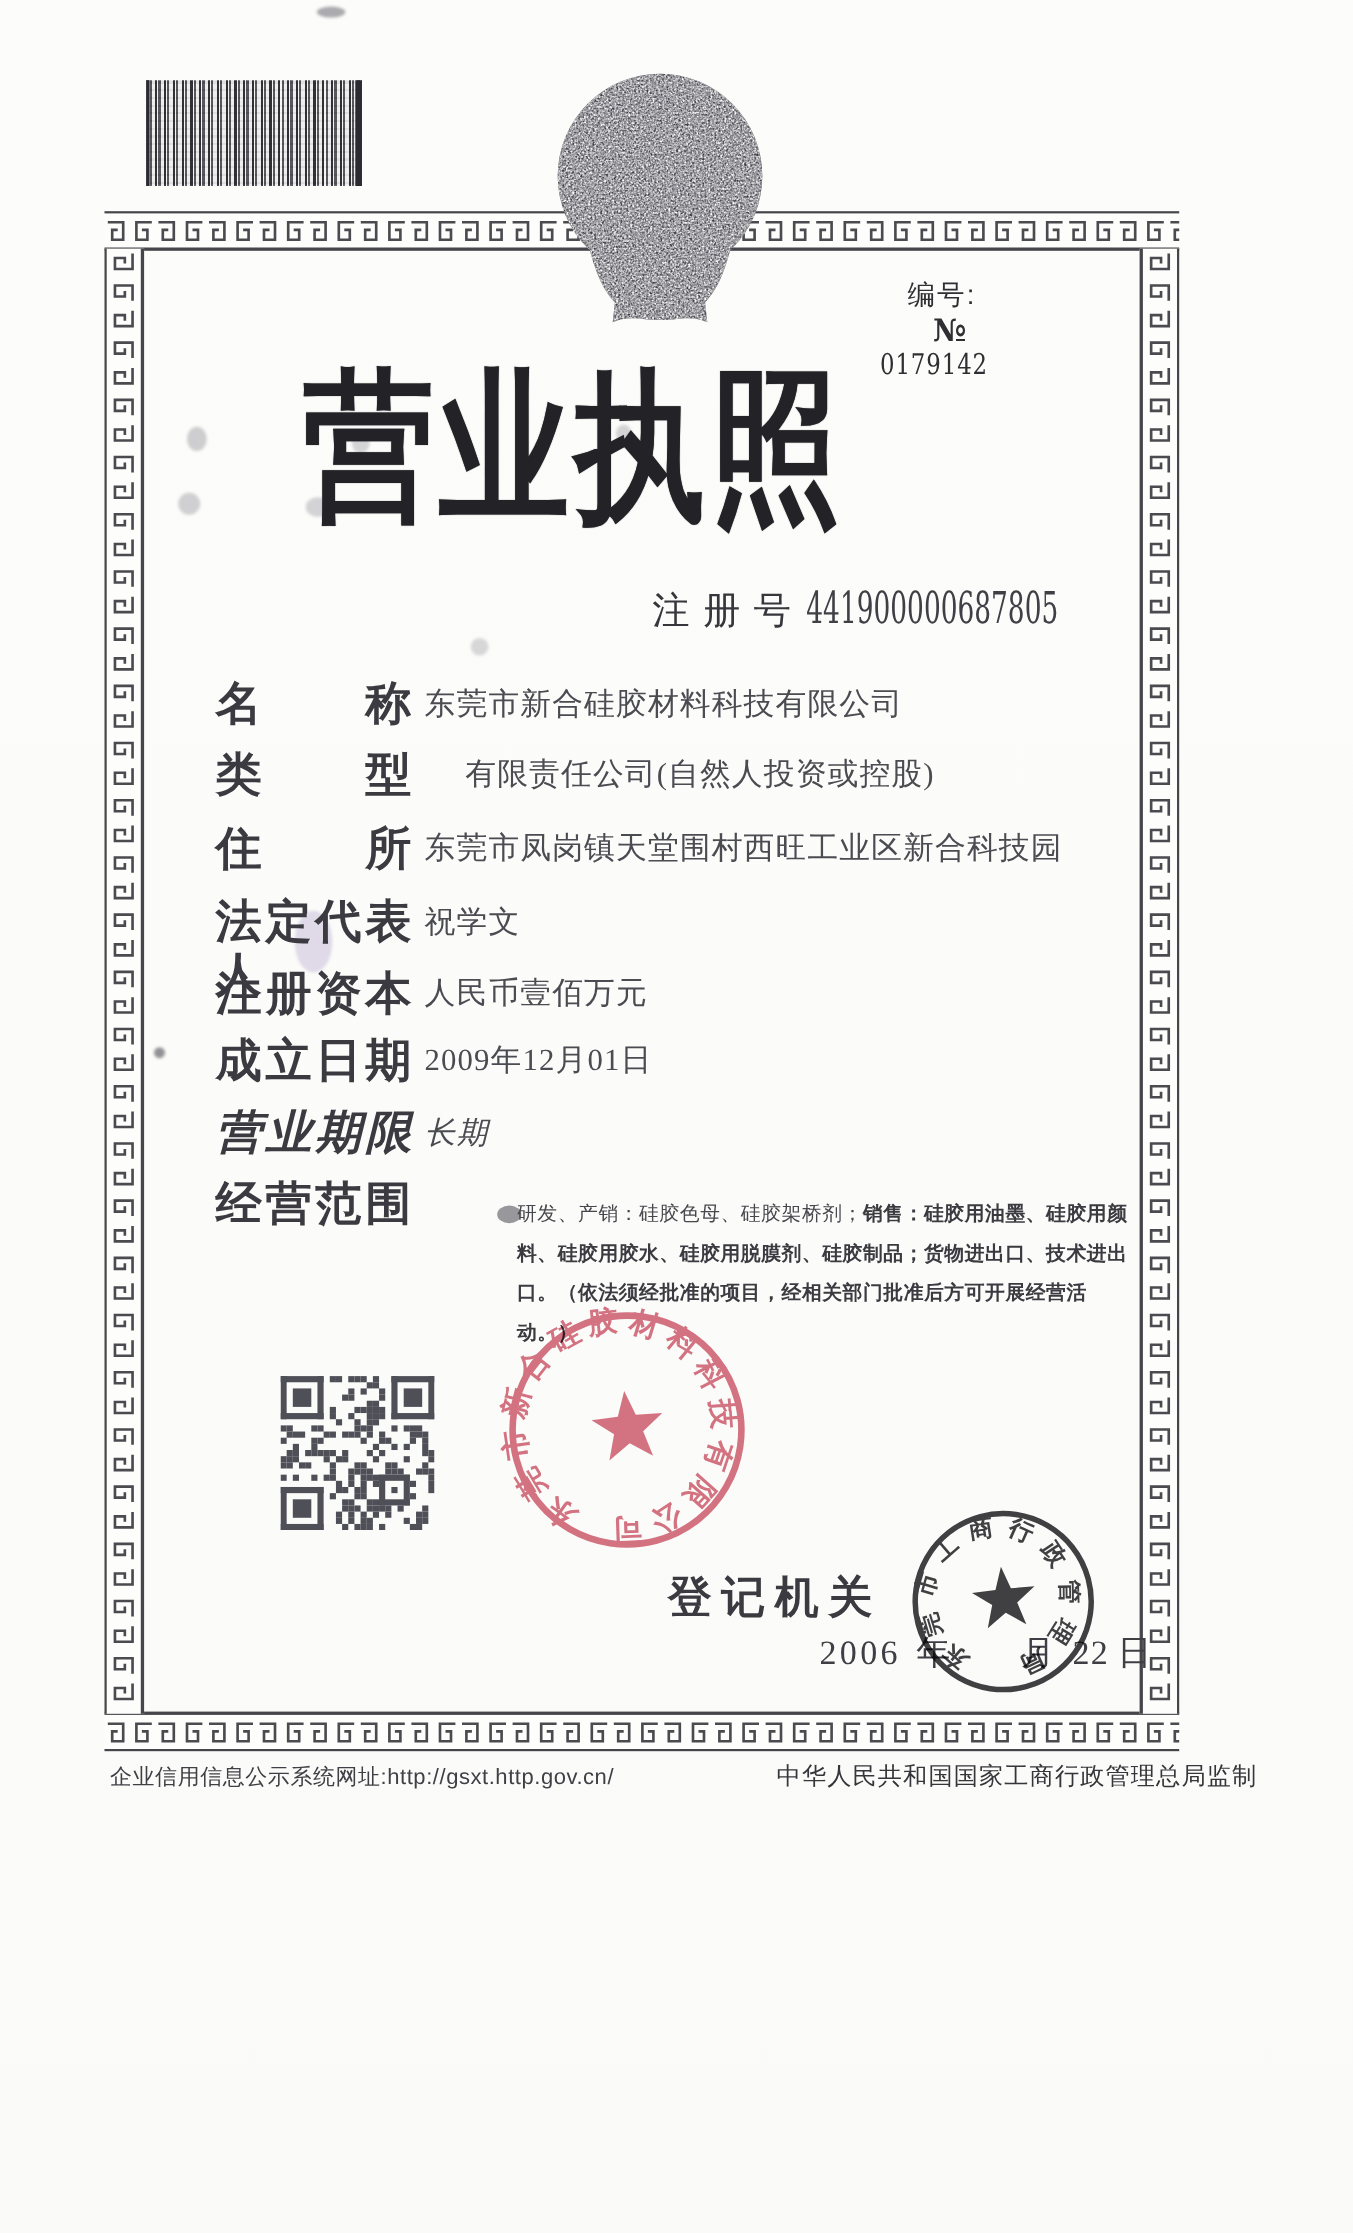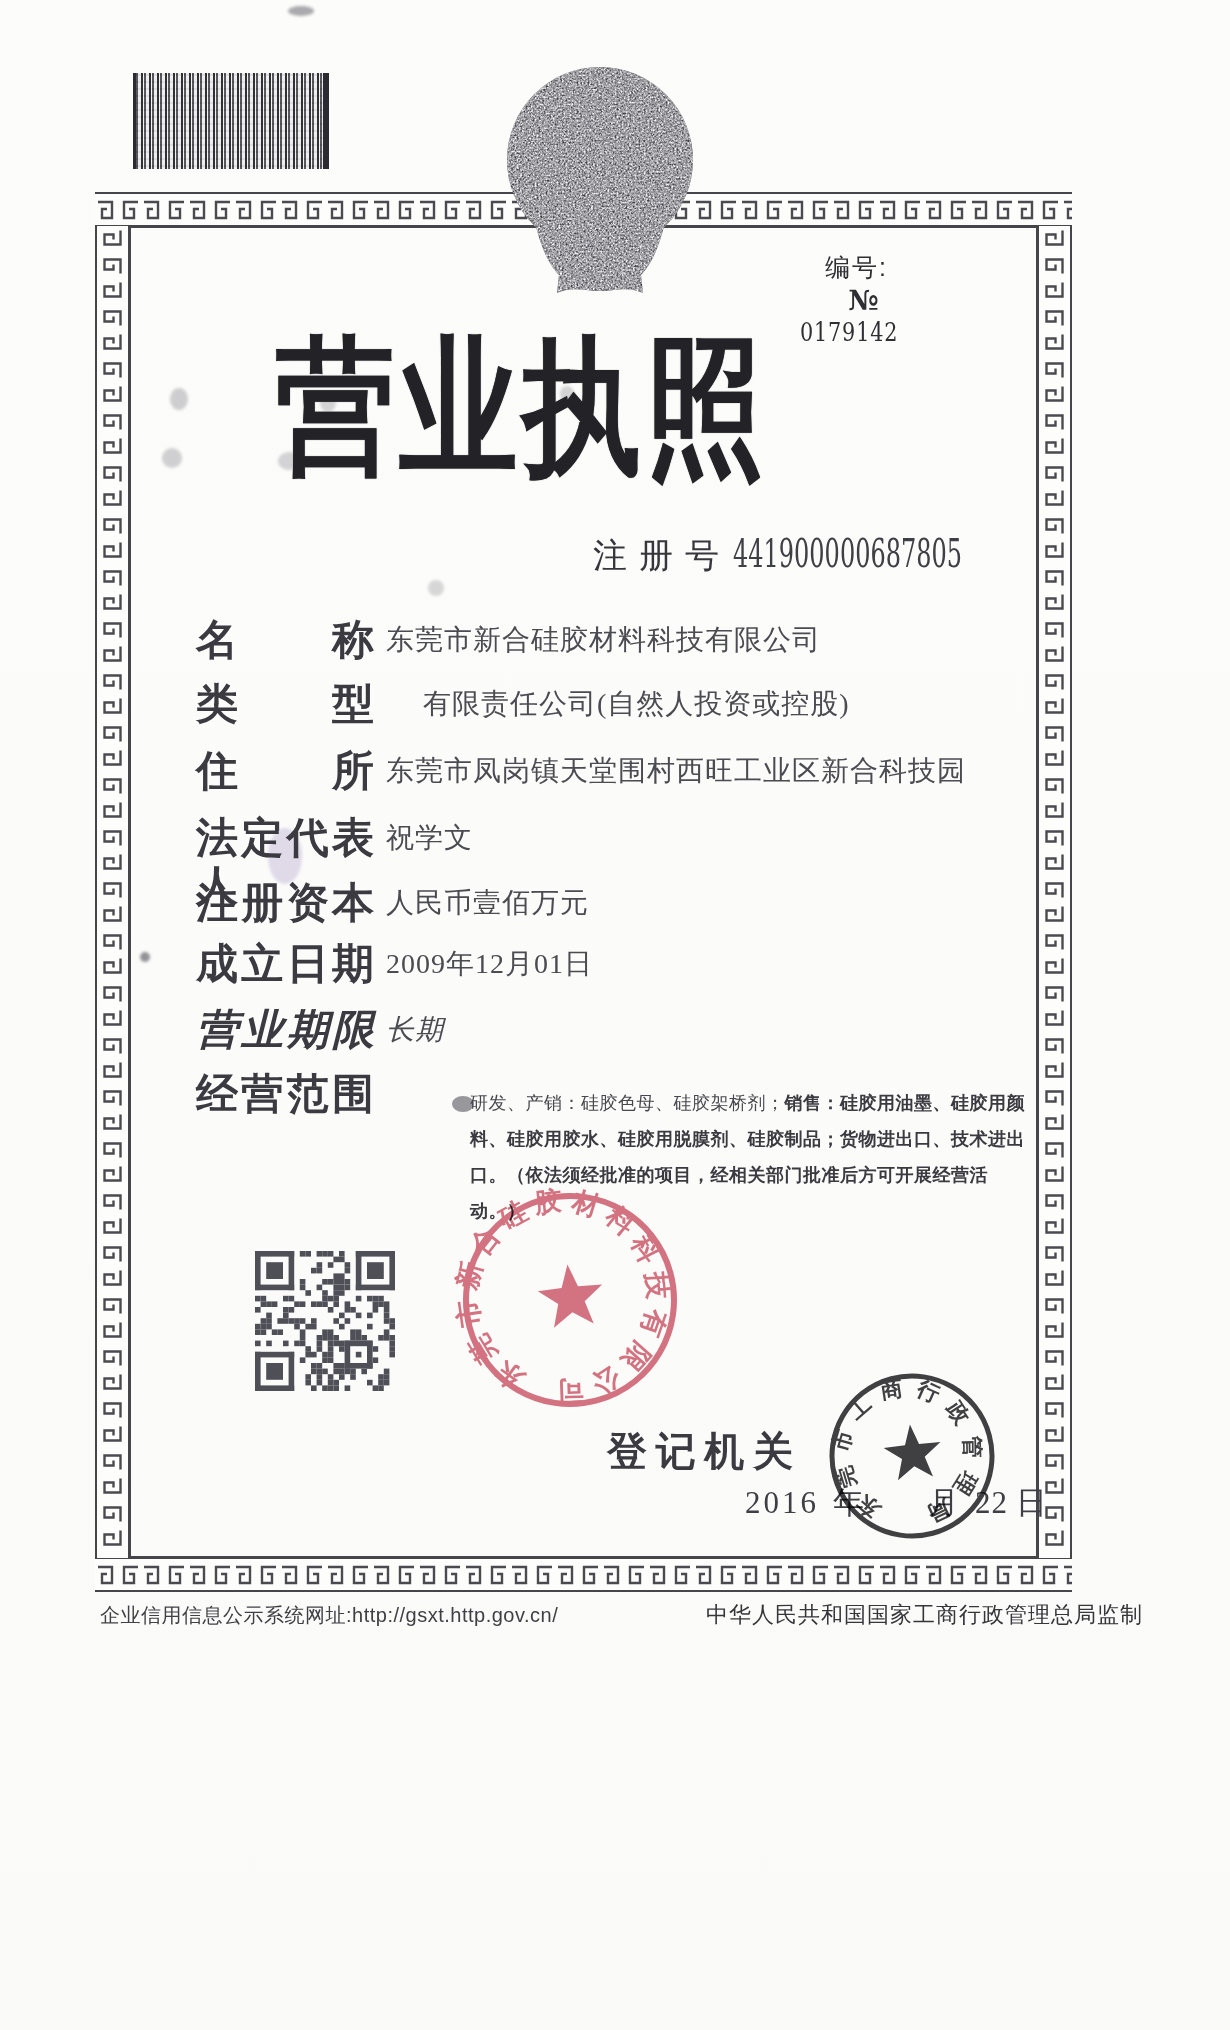--- a/index.html
+++ b/index.html
@@ -939,21 +939,21 @@
       <circle cx="120" cy="120" r="104" fill="none" stroke="#cf5568" stroke-width="6"></circle>
       <polygon points="120,88 128.2,110.7 152.3,111.5 133.3,126.3 140,149.5 120,136 100,149.5 106.7,126.3 87.7,111.5 111.8,110.7"></polygon>
       <text class="sealtext" font-size="27" letter-spacing="7.5" fill="#cf5568">
         <textPath href="#redRing">东莞市新合硅胶材料科技有限公司</textPath>
       </text>
     </g>
   </svg>
 
   <div id="registrar" class="abs">登记机关</div>
   <div id="datef" class="abs">
-    <span class="yr">2016</span>
+    <span class="yr">2006</span>
     <span class="u1">年</span>
     <span class="u2">月</span>
     <span class="dd">22</span>
     <span class="u3">日</span>
   </div>
 
   <svg id="blackseal" class="abs" width="180" height="180" viewBox="0 0 180 180">
     <defs>
       <path id="blkRing" d="M 90,32 A 58,58 0 1 1 89.9,32.01"></path>
     </defs>

